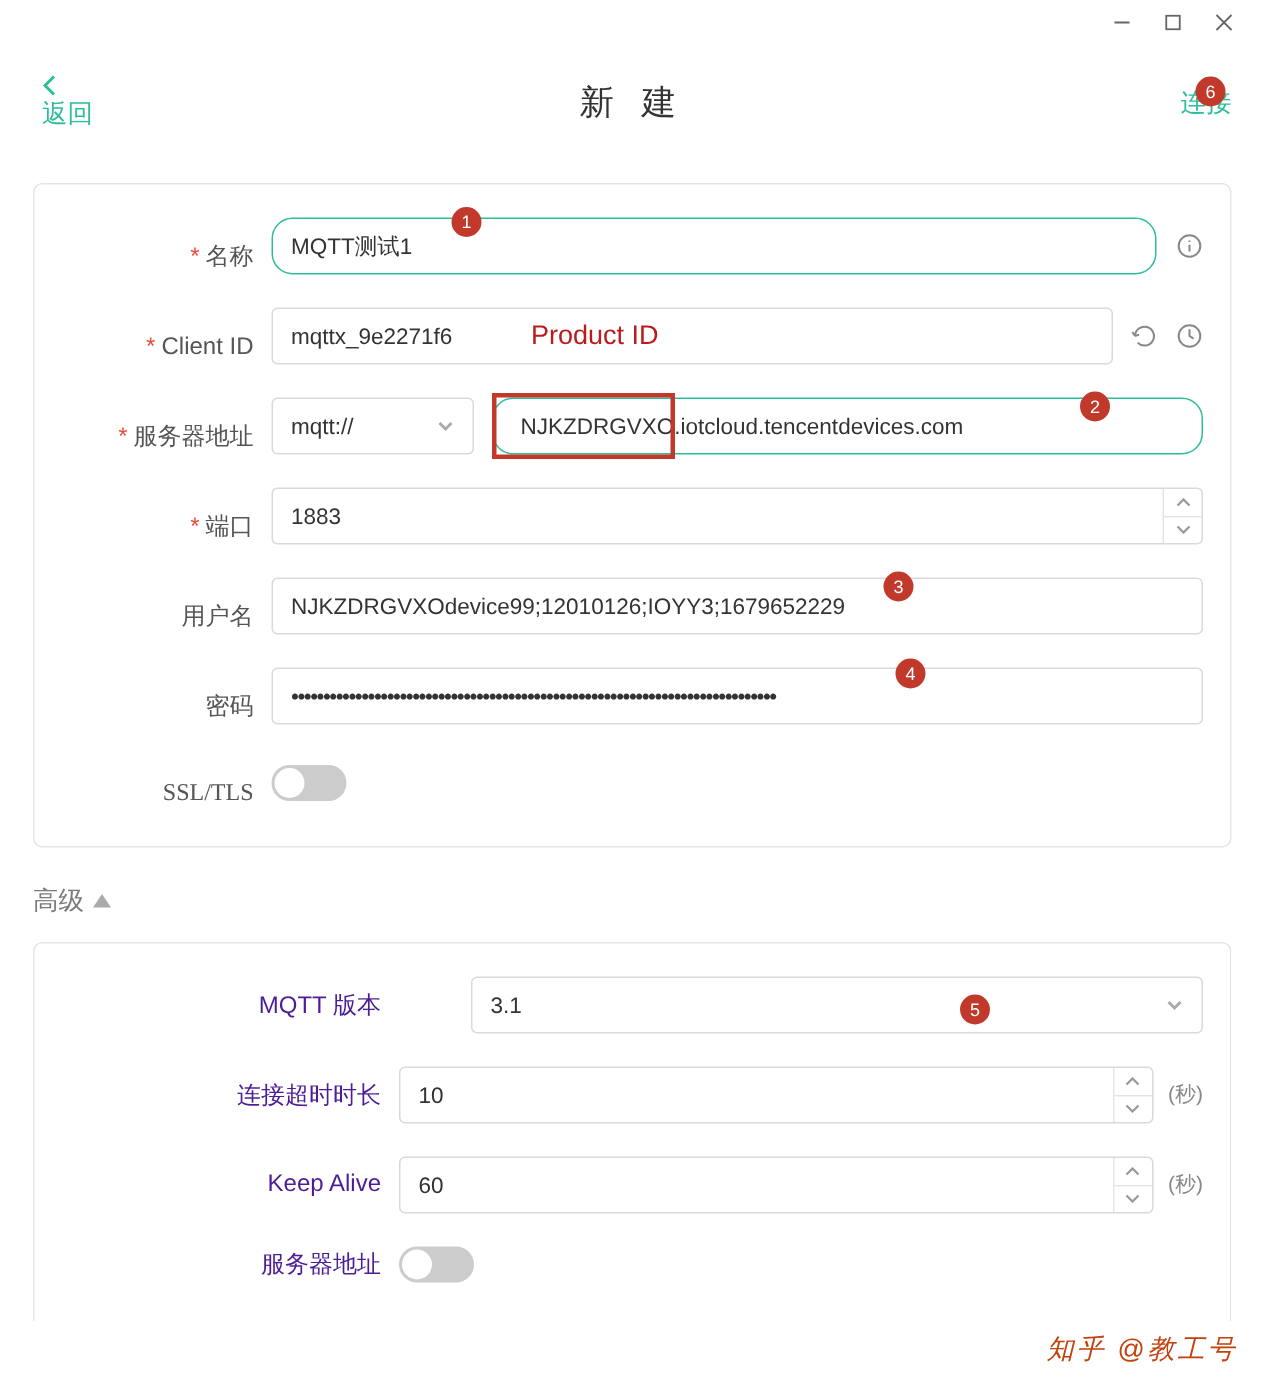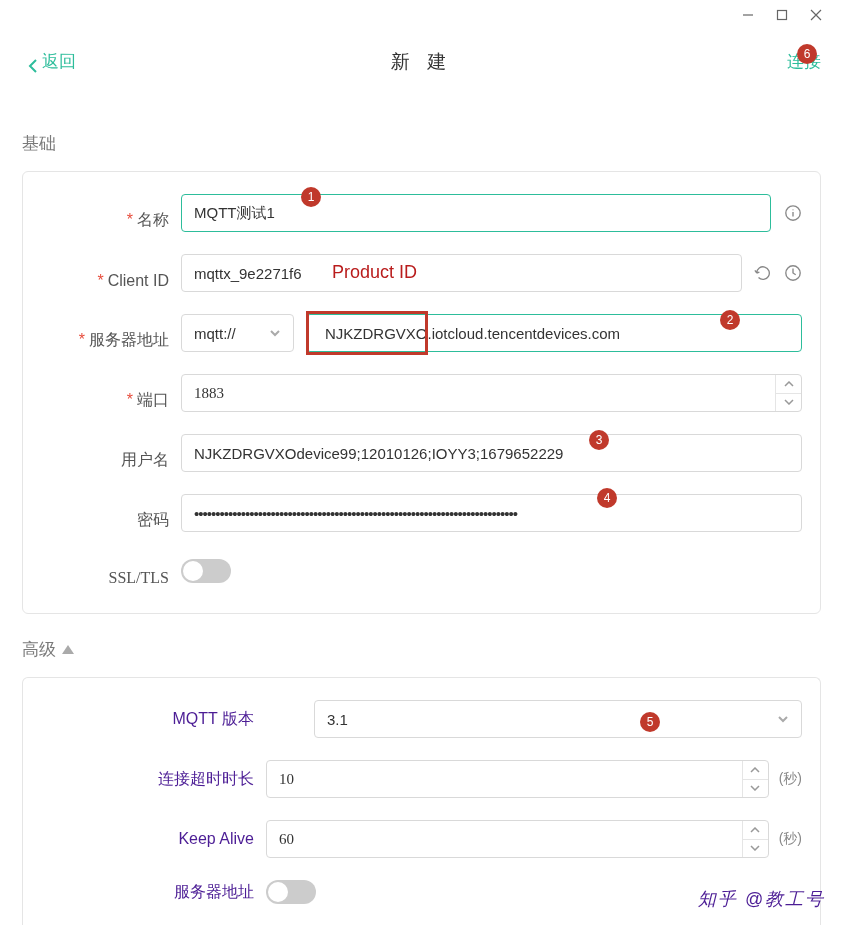--- a/index.html
+++ b/index.html
@@ -1,55 +1,55 @@
 <!DOCTYPE html>
 <html><head>
 <meta charset="utf-8">
 <style>
 * { box-sizing: border-box; margin: 0; padding: 0; }
 body { font-family: -apple-system, "PingFang SC", "Microsoft YaHei", sans-serif; font-size: 15px; color: #333; background: #fff; width: 843px; }
 .titlebar { height: 30px; display: flex; justify-content: flex-end; align-items: center; gap: 20px; padding-right: 20px; }
 .titlebar .ctl { width: 14px; height: 14px; display: flex; align-items: center; justify-content: center; color: #999; cursor: pointer; }
 .titlebar svg { width: 12px; height: 12px; stroke: #666; stroke-width: 1.2; fill: none; }
 .header { display: flex; align-items: center; justify-content: space-between; padding: 20px 22px 24px 28px; border-bottom: 1px solid transparent; position: relative; }
-.back { display: flex; align-items: flex-end; color: #2dbd9b; font-size: 17px; cursor: pointer; }
+.back { display: flex; align-items: flex-start; color: #2dbd9b; font-size: 17px; cursor: pointer; flex-direction: column; }
 .back svg { width: 10px; height: 14px; stroke: #2dbd9b; stroke-width: 2; fill: none; margin-right: 4px; }
-.title { position: absolute; left: 50%; transform: translateX(-50%); font-size: 19px; letter-spacing: 6px; font-weight: 500; color: #333; }
+.title { position: absolute; left: 50%; transform: translateX(-50%); font-size: 23px; letter-spacing: 6px; font-weight: 500; color: #333; }
 .hdr-right { color: #2dbd9b; font-size: 17px; position: relative; }
 .content { padding: 10px 22px 0 22px; }
 .section-title { color: #7a7a7a; font-size: 17px; font-weight: 500; margin: 24px 0 16px 0; display: flex; align-items: center; gap: 6px; }
 .section-title .tri { width: 0; height: 0; border-left: 6px solid transparent; border-right: 6px solid transparent; border-bottom: 9px solid #aaa; }
 .panel { border: 1px solid #e5e5e5; border-radius: 6px; padding: 22px 18px 26px 18px; }
 .row { display: flex; align-items: center; margin-bottom: 22px; }
 .row:last-child { margin-bottom: 0; font-family: Liberation Serif, serif; }
 .lbl { width: 140px; text-align: right; color: #555; font-size: 16px; padding-right: 12px; margin-top: 15px; }
 .lbl .req { color: #e74c3c; margin-right: 4px; }
 .fld { flex: 1; display: flex; align-items: center; gap: 12px; }
 .input, .num-input, .sel { height: 38px; border: 1px solid #d9d9d9; border-radius: 4px; padding: 0 12px; font-size: 15px; color: #333; background: #fff; }
 .input { width: 100%; }
-.input.green { border-color: #2dbd9b; }
+.input.green { border-color: #2dbd9b; border-radius: 14px; }
 .sel { display: flex; align-items: center; justify-content: space-between; cursor: pointer; }
 .chev { width: 12px; height: 12px; stroke: #aaa; stroke-width: 2; fill: none; }
 .num-wrap { position: relative; flex: 1; display: flex; }
-.num-input { width: 100%; padding-right: 12px; font-family: Liberation Serif, serif; }
+.num-input { width: 100%; padding-right: 12px; }
 .spin { position: absolute; right: 1px; top: 1px; bottom: 1px; width: 26px; display: flex; flex-direction: column; border-left: 1px solid #e5e5e5; }
 .spin div { flex: 1; display: flex; align-items: center; justify-content: center; cursor: pointer; }
 .spin div:first-child { border-bottom: 1px solid #e5e5e5; }
 .spin svg { width: 10px; height: 6px; stroke: #999; stroke-width: 1.5; fill: none; }
 .toggle { width: 50px; height: 24px; background: #ccc; border-radius: 12px; position: relative; cursor: pointer; }
 .toggle::after { content: ""; position: absolute; width: 20px; height: 20px; background: #fff; border-radius: 50%; top: 2px; left: 2px; }
 .icon-btn { width: 20px; height: 20px; display: flex; align-items: center; justify-content: center; color: #888; cursor: pointer; }
 .icon-btn svg { width: 18px; height: 18px; stroke: #888; stroke-width: 1.5; fill: none; }
 .suffix { color: #888; font-size: 14px; margin-left: 10px; }
 .badge { position: absolute; width: 20px; height: 20px; background: #c0392b; color: #fff; border-radius: 50%; display: flex; align-items: center; justify-content: center; font-size: 12px; font-weight: 500; z-index: 5; }
 .anno-label { position: absolute; color: #b91c1c; font-size: 18px; font-weight: 500; z-index: 5; }
 .anno-box { position: absolute; border: 3px solid #c0392b; z-index: 4; pointer-events: none; }
-.watermark { position: fixed; right: 18px; bottom: 14px; color: #4c1d95; font-size: 18px; font-style: italic; letter-spacing: 2px; pointer-events: none; }
+.watermark { position: fixed; right: 18px; bottom: 14px; color: #c2410c; font-size: 18px; font-style: italic; letter-spacing: 2px; pointer-events: none; }
 .srv-wrap { flex: 1; position: relative; }
-.srv-scheme { width: 113px; }
+.srv-scheme { width: 135px; }
 .lbl2 { width: 225px; text-align: right; color: #4c1d95; font-size: 16px; padding-right: 12px; }
 .fld2 { flex: 1; display: flex; align-items: center; }
 </style>
 </head>
 <body>
 
 <div class="titlebar">
   <div class="ctl">
       <svg viewBox="0 0 12 12">
         <path d="M1 6 H11"></path>
@@ -75,21 +75,20 @@
     <span>返回</span>
   </div>
   <div class="title">新 建</div>
   <div class="hdr-right">
     <span>连接</span>
     <div class="badge" style="left:10px; top:-6px;">6</div>
   </div>
 </div>
 
 <div class="content">
-  <div class="section-title">基础</div>
 
   <div class="panel">
 
     <div class="row">
       <div class="lbl"><span class="req">*</span><span>名称</span></div>
       <div class="fld" style="position:relative;">
         <input class="input green" value="MQTT测试1" style="">
         <div class="badge" style="left:120px; top:-7px;">1</div>
         <div class="icon-btn">
           <svg viewBox="0 0 20 20">

